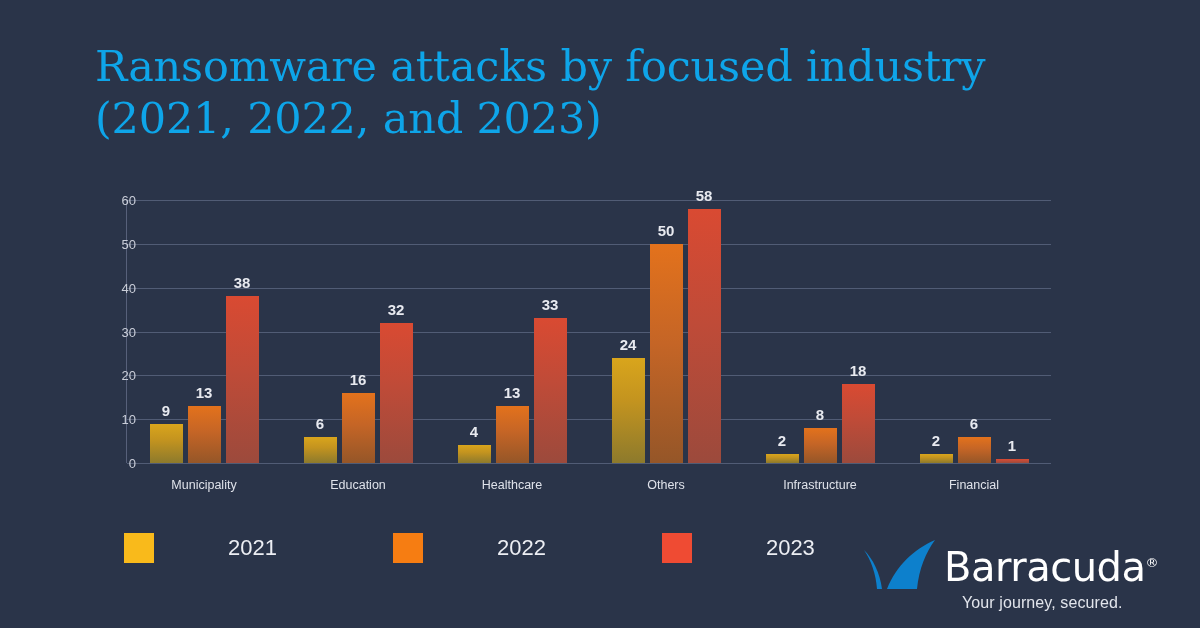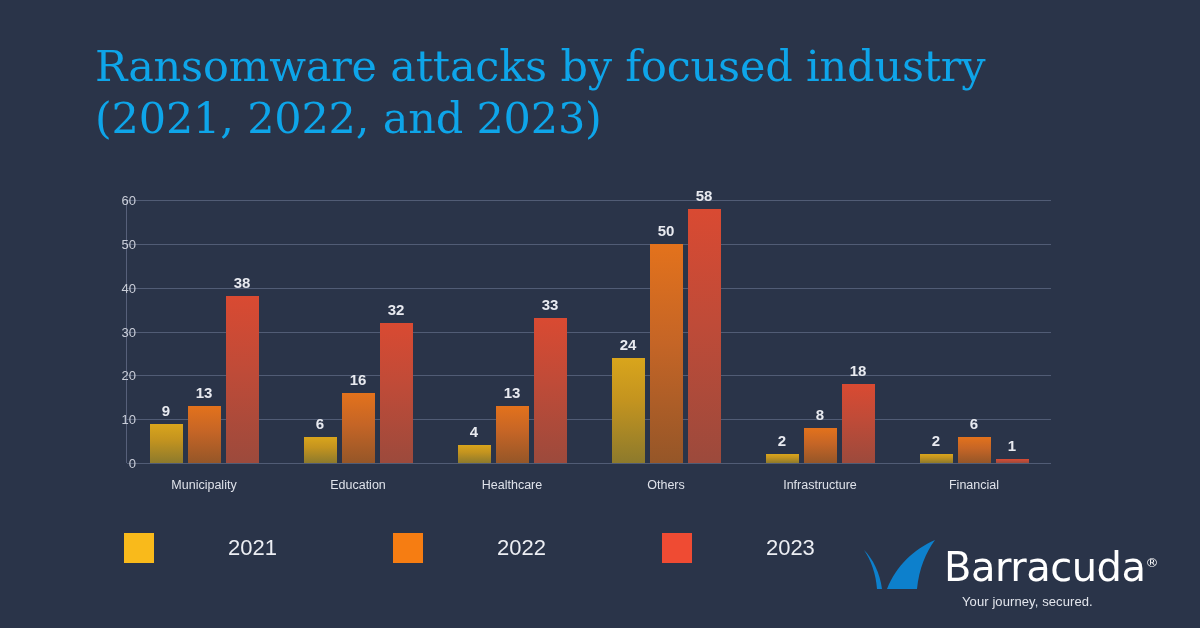--- a/index.html
+++ b/index.html
@@ -185,21 +185,21 @@
   }
   .logo-reg {
     font-size: 13px;
     vertical-align: super;
     letter-spacing: 0;
   }
   .logo-tag {
     position: absolute;
     left: 100px;
     top: 56px;
-    font-size: 13px;
+    font-size: 16px;
     color: #e2e5ec;
     white-space: nowrap;
     letter-spacing: 0.1px;
   }
 </style>
 </head>
 <body>
 
 <div class="title-block">
   <div class="title-line">Ransomware attacks by focused industry</div>

